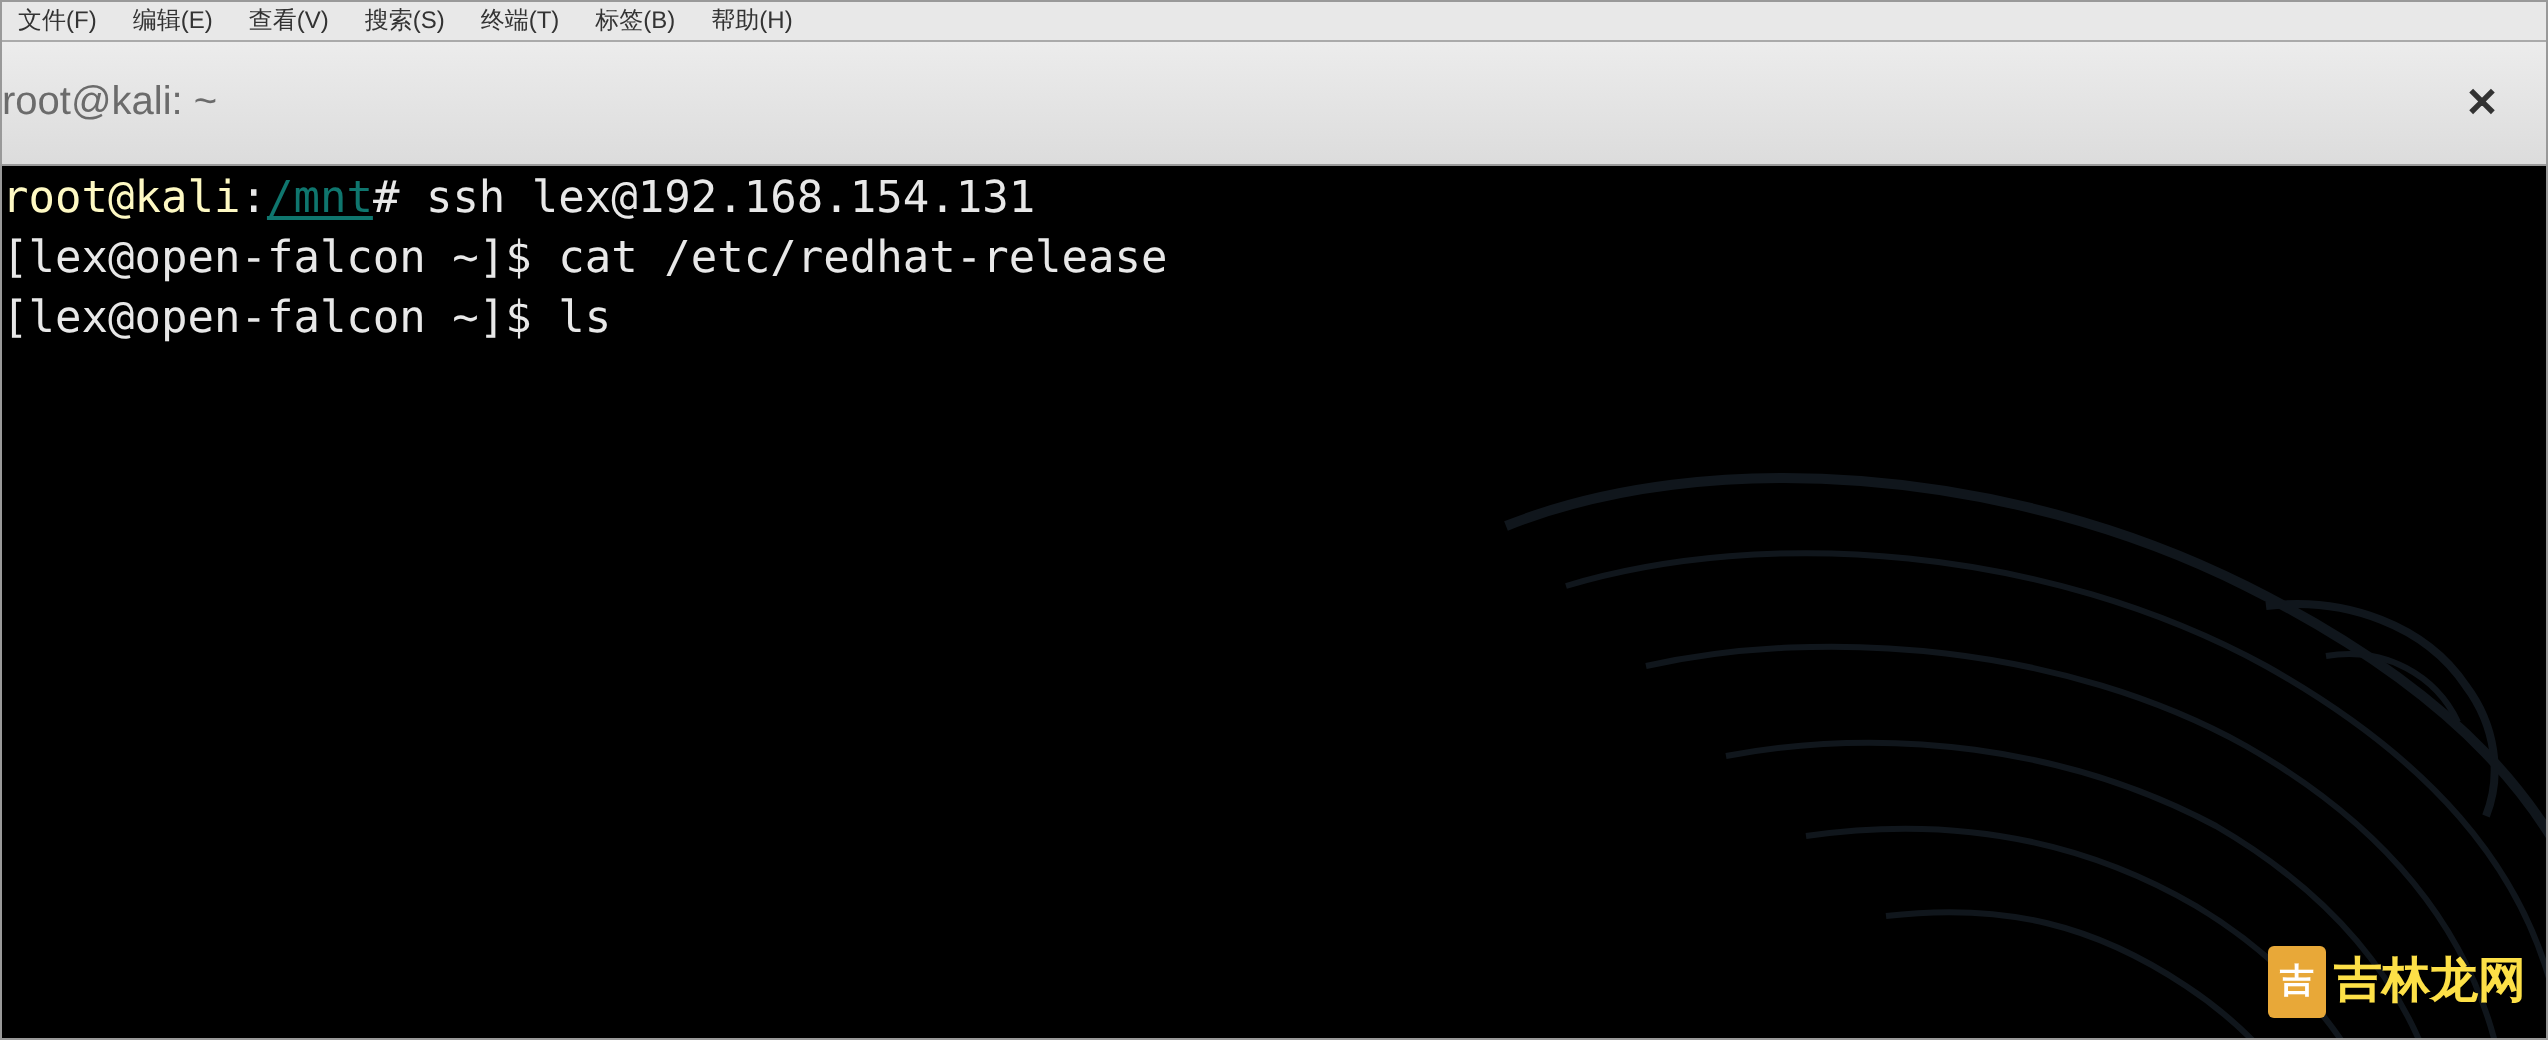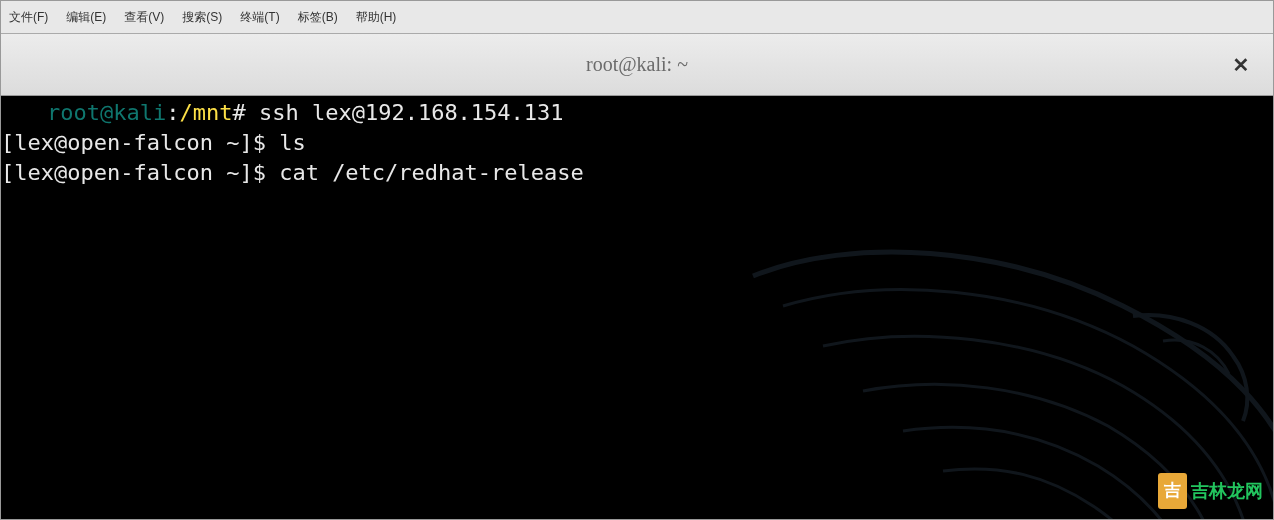--- a/index.html
+++ b/index.html
@@ -19,42 +19,41 @@
       position: absolute;
       top: 0;
       left: 0;
       right: 0;
       bottom: 0;
       display: flex;
       flex-direction: column;
       border: 1px solid #999;
     }
     .menubar {
-      height: 33px;
+      height: 20px;
       background: #e8e8e8;
       border-bottom: 1px solid #aaa;
       display: flex;
       align-items: center;
       padding: 0 8px;
       font-family: sans-serif;
       font-size: 12px;
       color: #333;
       gap: 18px;
       overflow: hidden;
       white-space: nowrap;
     }
     .titlebar {
       height: 62px;
       background: linear-gradient(#ececec, #dcdcdc);
       border-bottom: 1px solid #999;
       display: flex;
       align-items: center;
-      justify-content: center;
       position: relative;
-      font-family: Liberation Serif, serif;
+      font-family: Liberation Sans, sans-serif;
     }
     .titlebar-title {
       font-size: 20px;
       color: #6b6b6b;
       font-weight: 400;
     }
     .close-btn {
       position: absolute;
       right: 20px;
       top: 50%;
@@ -87,23 +86,23 @@
       width: 700px;
       height: 500px;
       opacity: 0.18;
       pointer-events: none;
     }
     .term-line {
       white-space: pre;
       position: relative;
       z-index: 2;
     }
-    .c-red { color: #0f766e; margin-left: 46px; }
+    .c-red { color: #fef9c3; }
     .c-white { color: #e8e8e8; }
-    .c-blue { color: #fde047; }
+    .c-blue { color: #0f766e; text-decoration: underline; }
     .cursor {
       display: inline-block;
       width: 12px;
       height: 22px;
       background: #e8e8e8;
       vertical-align: text-bottom;
       margin-left: 2px;
     }
     .watermark {
       position: absolute;
@@ -117,24 +116,24 @@
     .wm-box {
       background: #e8a838;
       color: #fff;
       font-family: sans-serif;
       font-weight: bold;
       font-size: 17px;
       padding: 3px 6px;
       border-radius: 3px;
     }
     .wm-text {
-      color: #22c55e;
+      color: #fde047;
       font-family: Liberation Serif, serif;
       font-weight: bold;
-      font-size: 18px;
+      font-size: 24px;
       text-shadow: 0 0 3px rgba(0,0,0,0.4);
     }
   </style>
 </head>
 <body>
 
 <div class="window">
 
   <div class="menubar">
     <span>文件(F)</span>
@@ -162,22 +161,22 @@
         <path d="M 200 215 C 270 205, 335 215, 395 250 C 445 280, 475 320, 490 360"></path>
         <path d="M 240 255 C 300 248, 345 260, 390 290 C 428 315, 452 348, 465 380"></path>
         <path d="M 430 100 C 470 95, 510 110, 530 140 C 545 160, 548 185, 540 205" stroke-width="4"></path>
         <path d="M 460 125 C 490 120, 515 135, 526 158"></path>
         <path d="M 550 410 C 560 430, 555 450, 540 465"></path>
       </g>
     </svg>
 
     <div id="term-lines">
         <div class="term-line"><span class="c-red">root@kali</span><span class="c-white">:</span><span class="c-blue">/mnt</span><span class="c-white"># ssh lex@192.168.154.131</span></div>
+        <div class="term-line"><span class="c-white">[lex@open-falcon ~]$ cat /etc/redhat-release</span></div>
         <div class="term-line"><span class="c-white">[lex@open-falcon ~]$ ls</span></div>
-        <div class="term-line"><span class="c-white">[lex@open-falcon ~]$ cat /etc/redhat-release</span></div>
       </div>
 
     <div class="watermark">
       <span class="wm-box">吉</span>
       <span class="wm-text">吉林龙网</span>
     </div>
   </div>
 
 </div>
 

